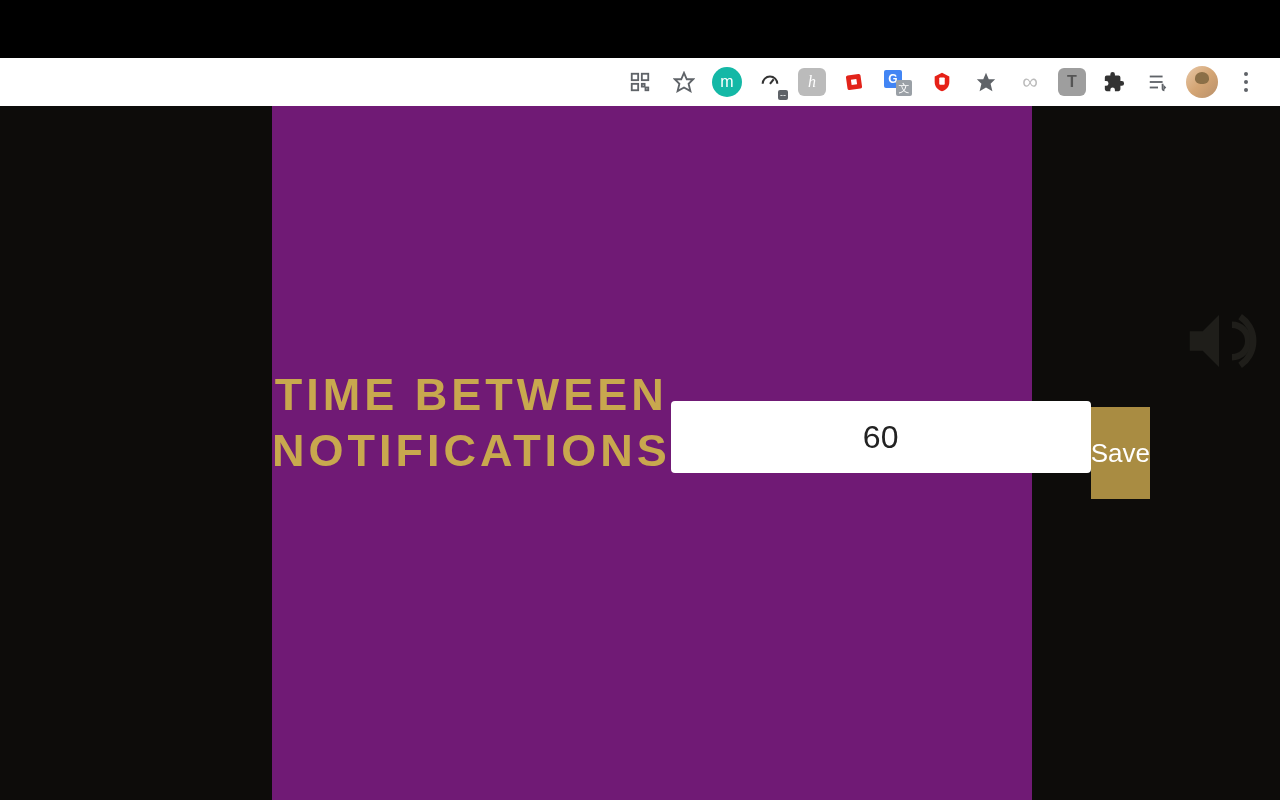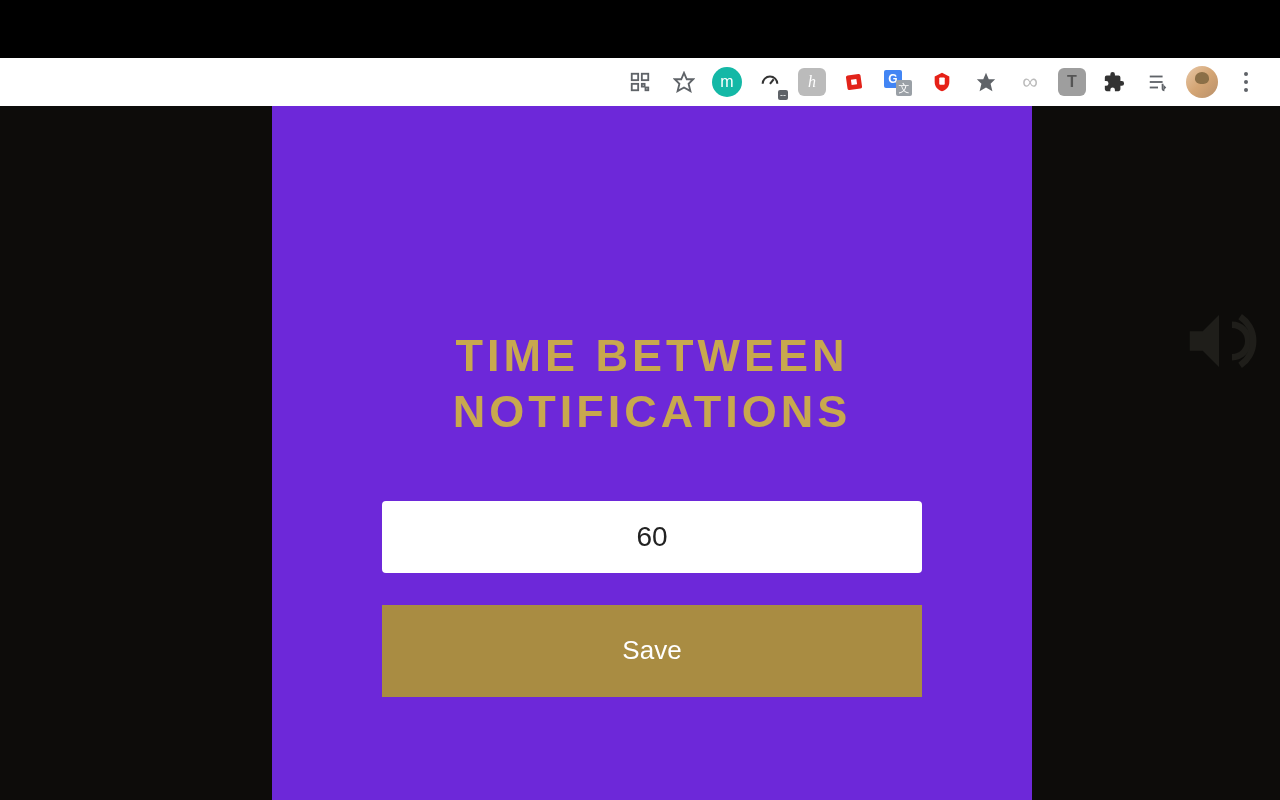--- a/index.html
+++ b/index.html
@@ -147,44 +147,43 @@
       right: 22px;
       color: #1f1e1a;
     }
     .speaker-bg svg { width: 78px; height: 78px; }
     .popup-panel {
       position: absolute;
       top: 106px;
       left: 272px;
       width: 760px;
       height: 694px;
-      background: #6d28d9;
-      display: flex;
-      flex-direction: column;
-      align-items: center;
-      padding-top: 222px;
+      background: #701a75;
+      display: flex;
+      flex-direction: row;
+      align-items: center;
     }
     .heading {
       color: #c8a84e;
       font-size: 45px;
       font-weight: 700;
       letter-spacing: 4px;
       text-align: center;
       line-height: 1.25;
       margin-bottom: 60px;
       font-family: 'Segoe UI', Arial, sans-serif;
     }
     .value-input {
       width: 540px;
       height: 72px;
       background: #fff;
       border: none;
       border-radius: 4px;
       text-align: center;
-      font-size: 28px;
+      font-size: 32px;
       color: #222;
       margin-bottom: 32px;
     }
     .save-btn {
       width: 540px;
       height: 92px;
       background: #a98c42;
       border: none;
       color: #fff;
       font-size: 26px;

